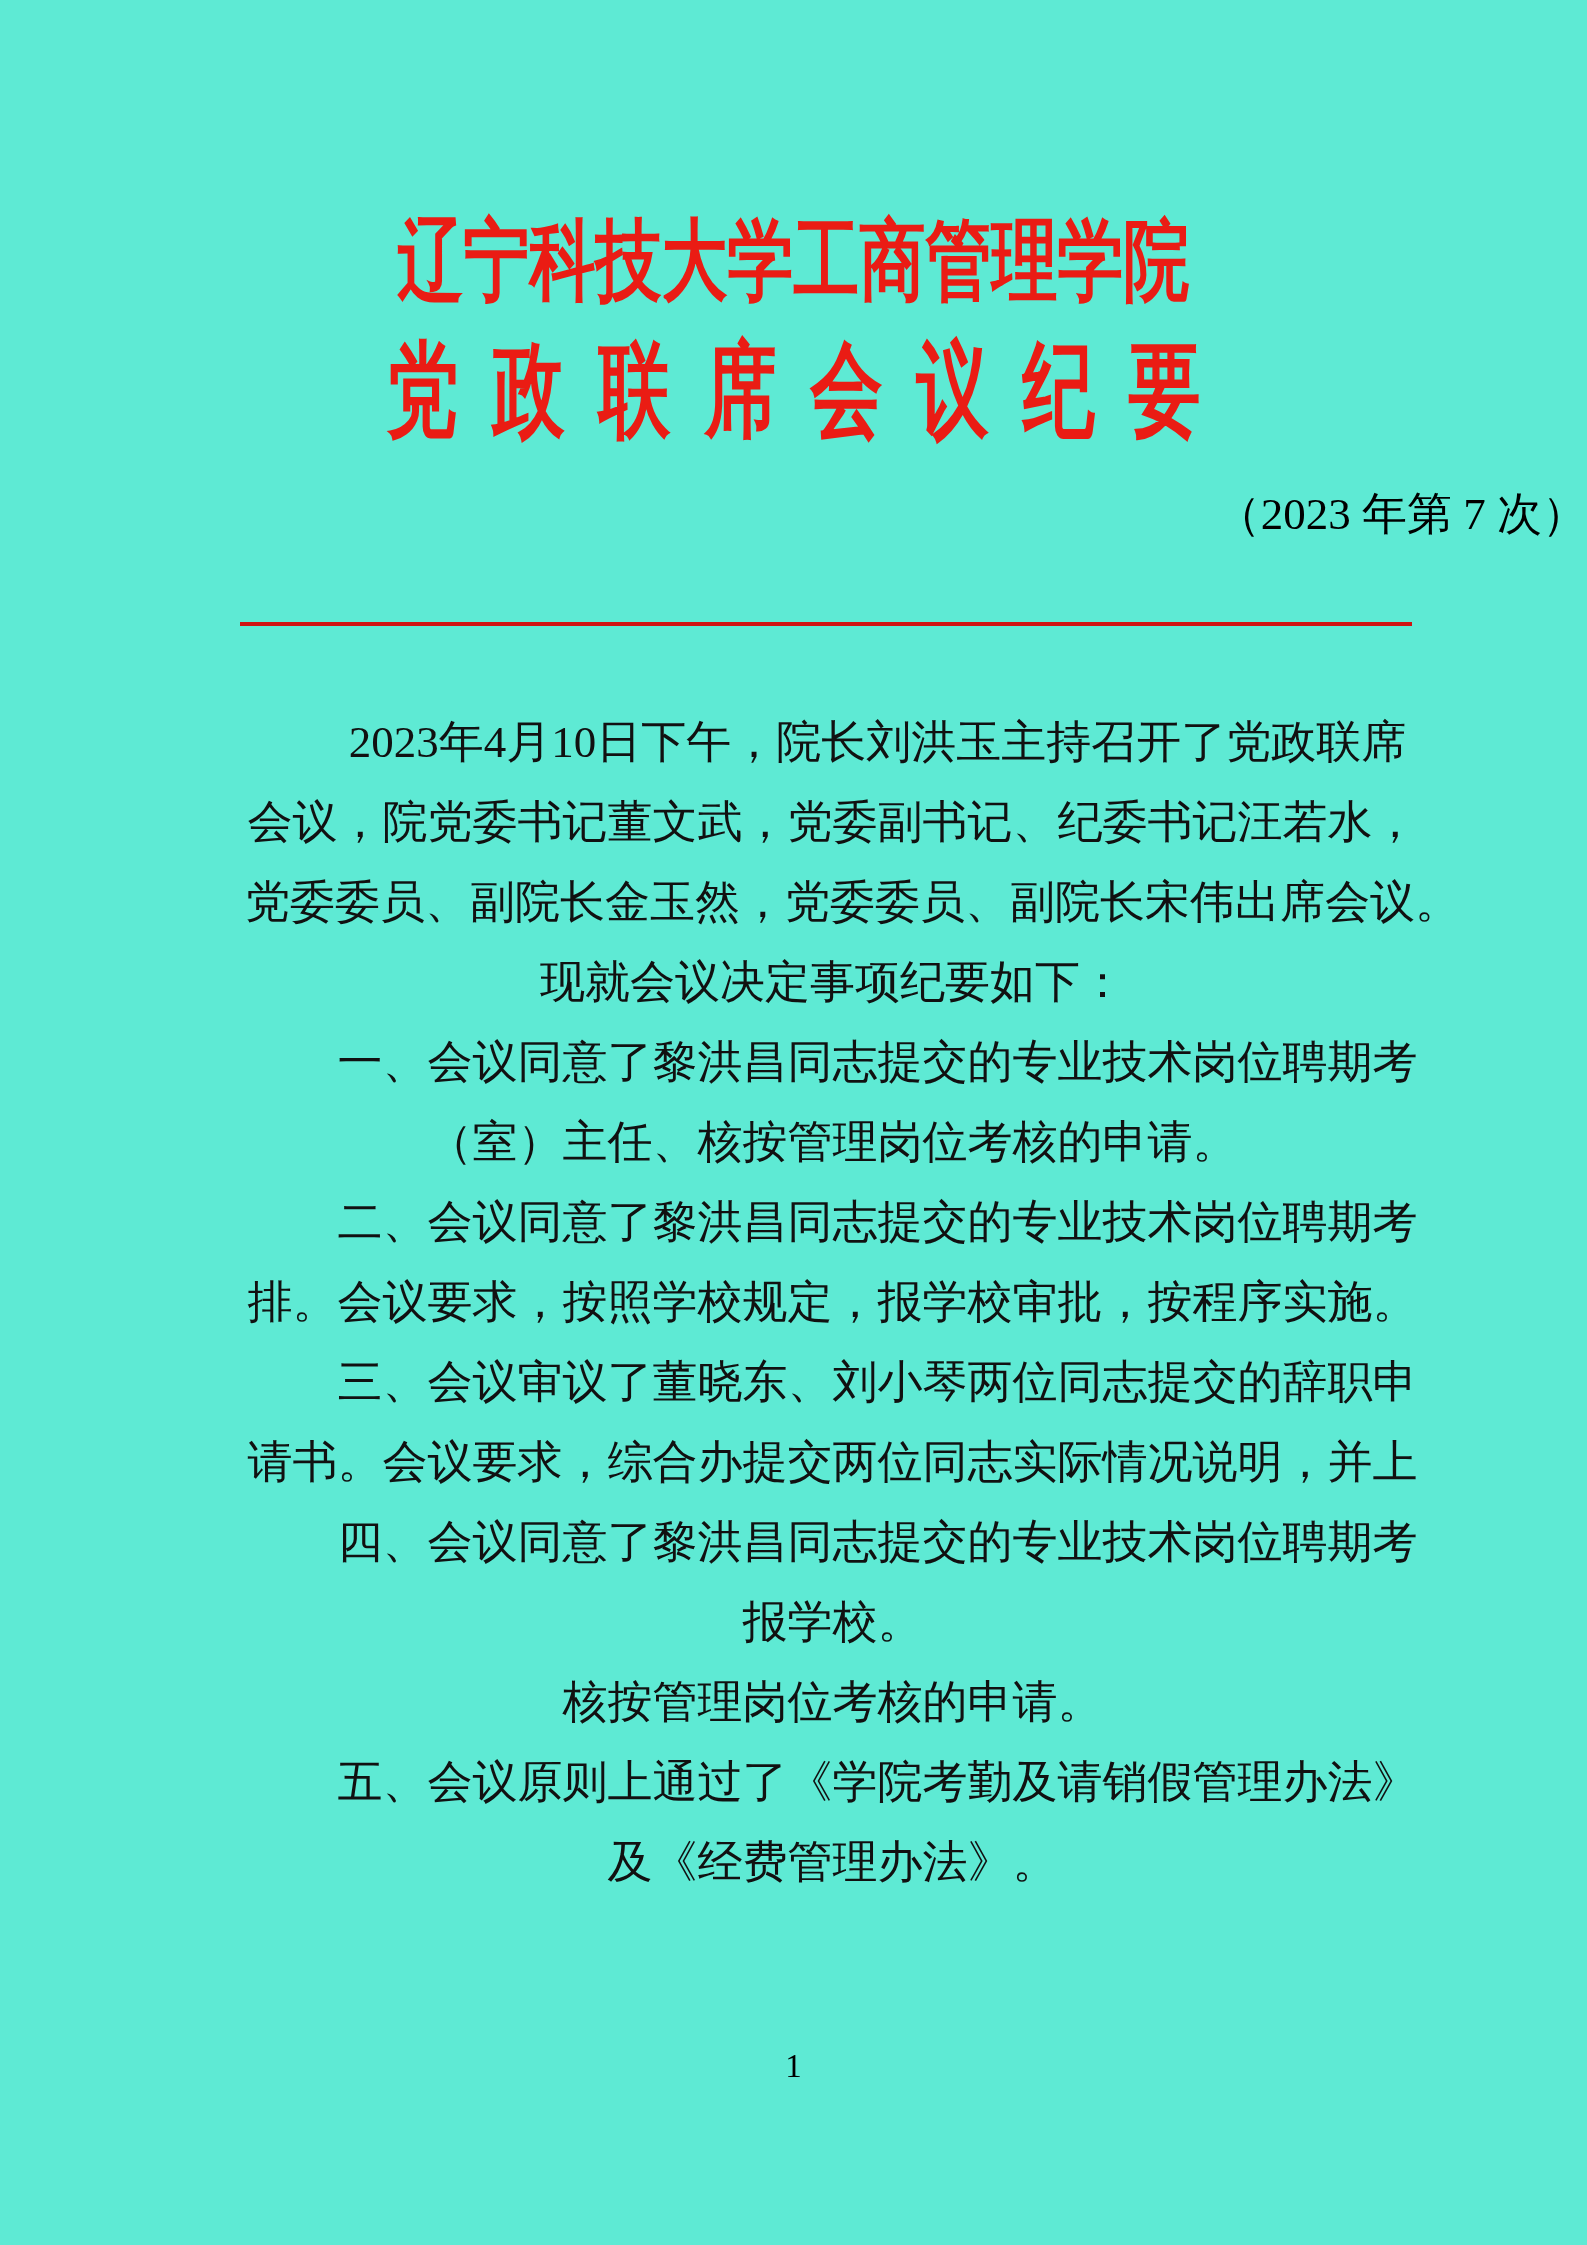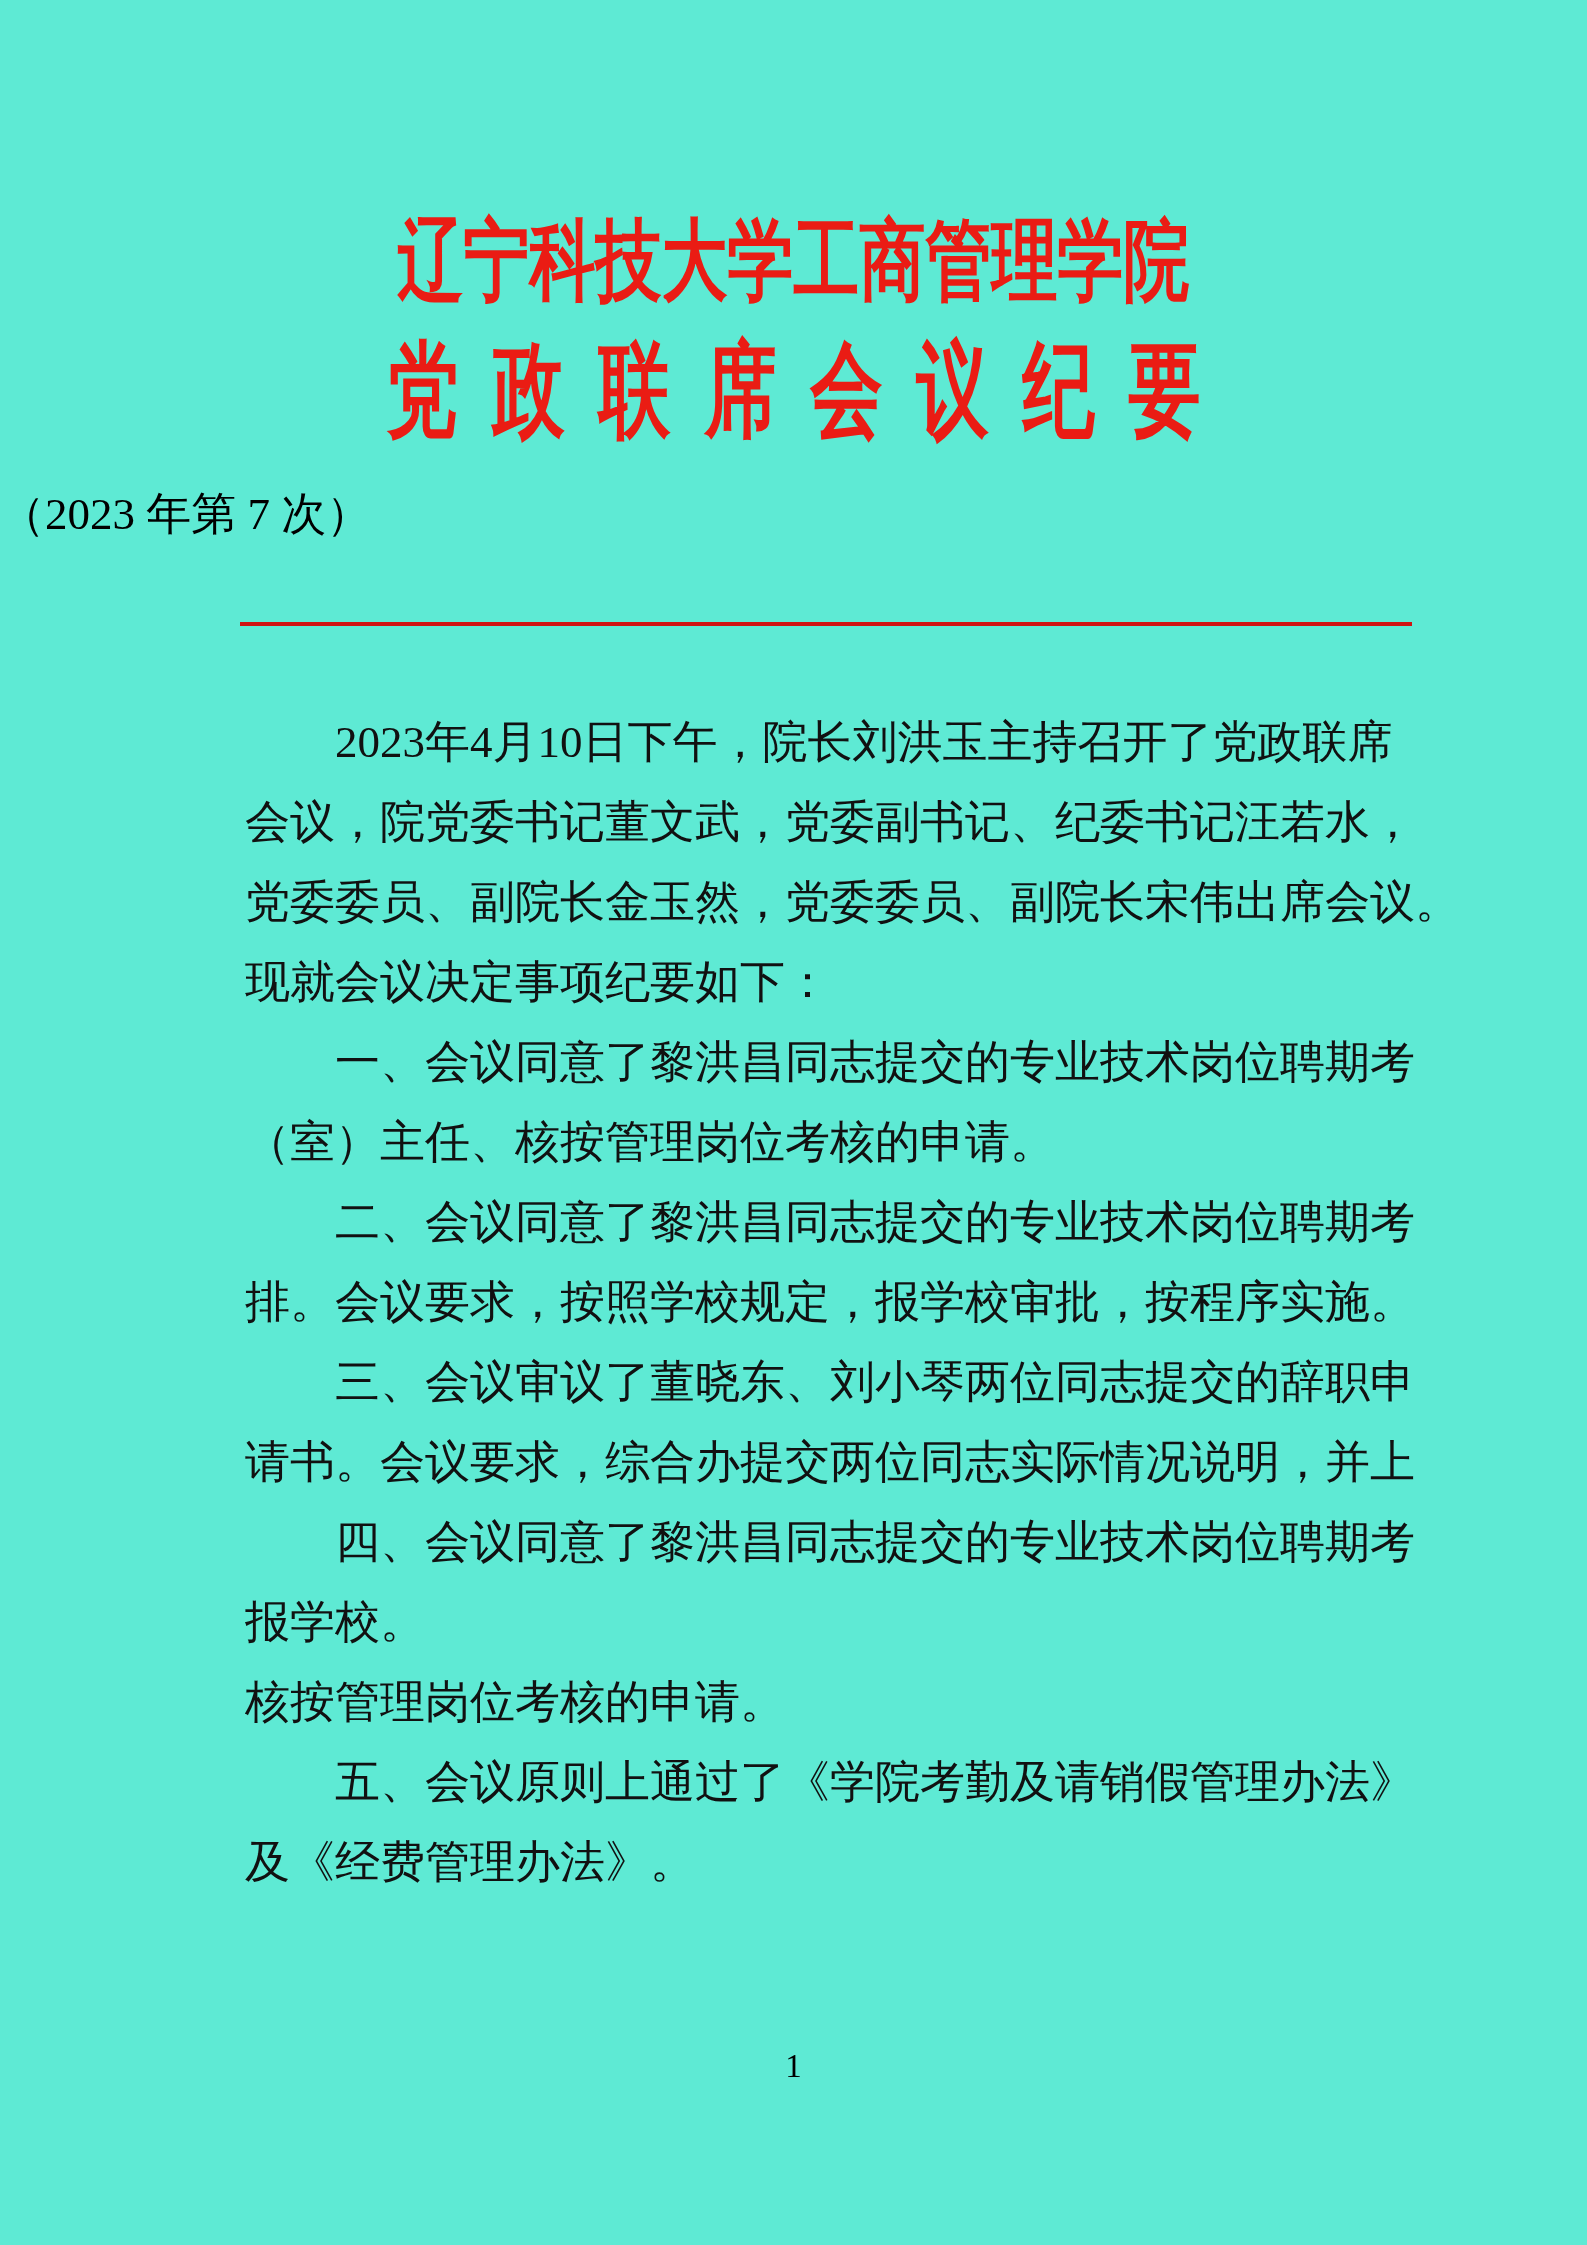--- a/index.html
+++ b/index.html
@@ -50,37 +50,38 @@
     transform-origin: center center;
     white-space: nowrap;
   }
   .subtitle {
     position: absolute;
     top: 483px;
     left: 0;
     width: 1587px;
     height: 62px;
     line-height: 62px;
-    text-align: left;
+    text-align: right;
     font-size: 45px;
     color: #000000;
     white-space: nowrap;
   }
   .title-rule {
     position: absolute;
     top: 622px;
     left: 240px;
     width: 1172px;
     height: 4px;
   }
   .doc-body {
     position: absolute;
     top: 702px;
     left: 245px;
     width: 1175px;
+    text-align: center;
   }
   .body-line {
     height: 80px;
     line-height: 80px;
     font-size: 45px;
     color: #111111;
     white-space: nowrap;
   }
   .page-number {
     position: absolute;

